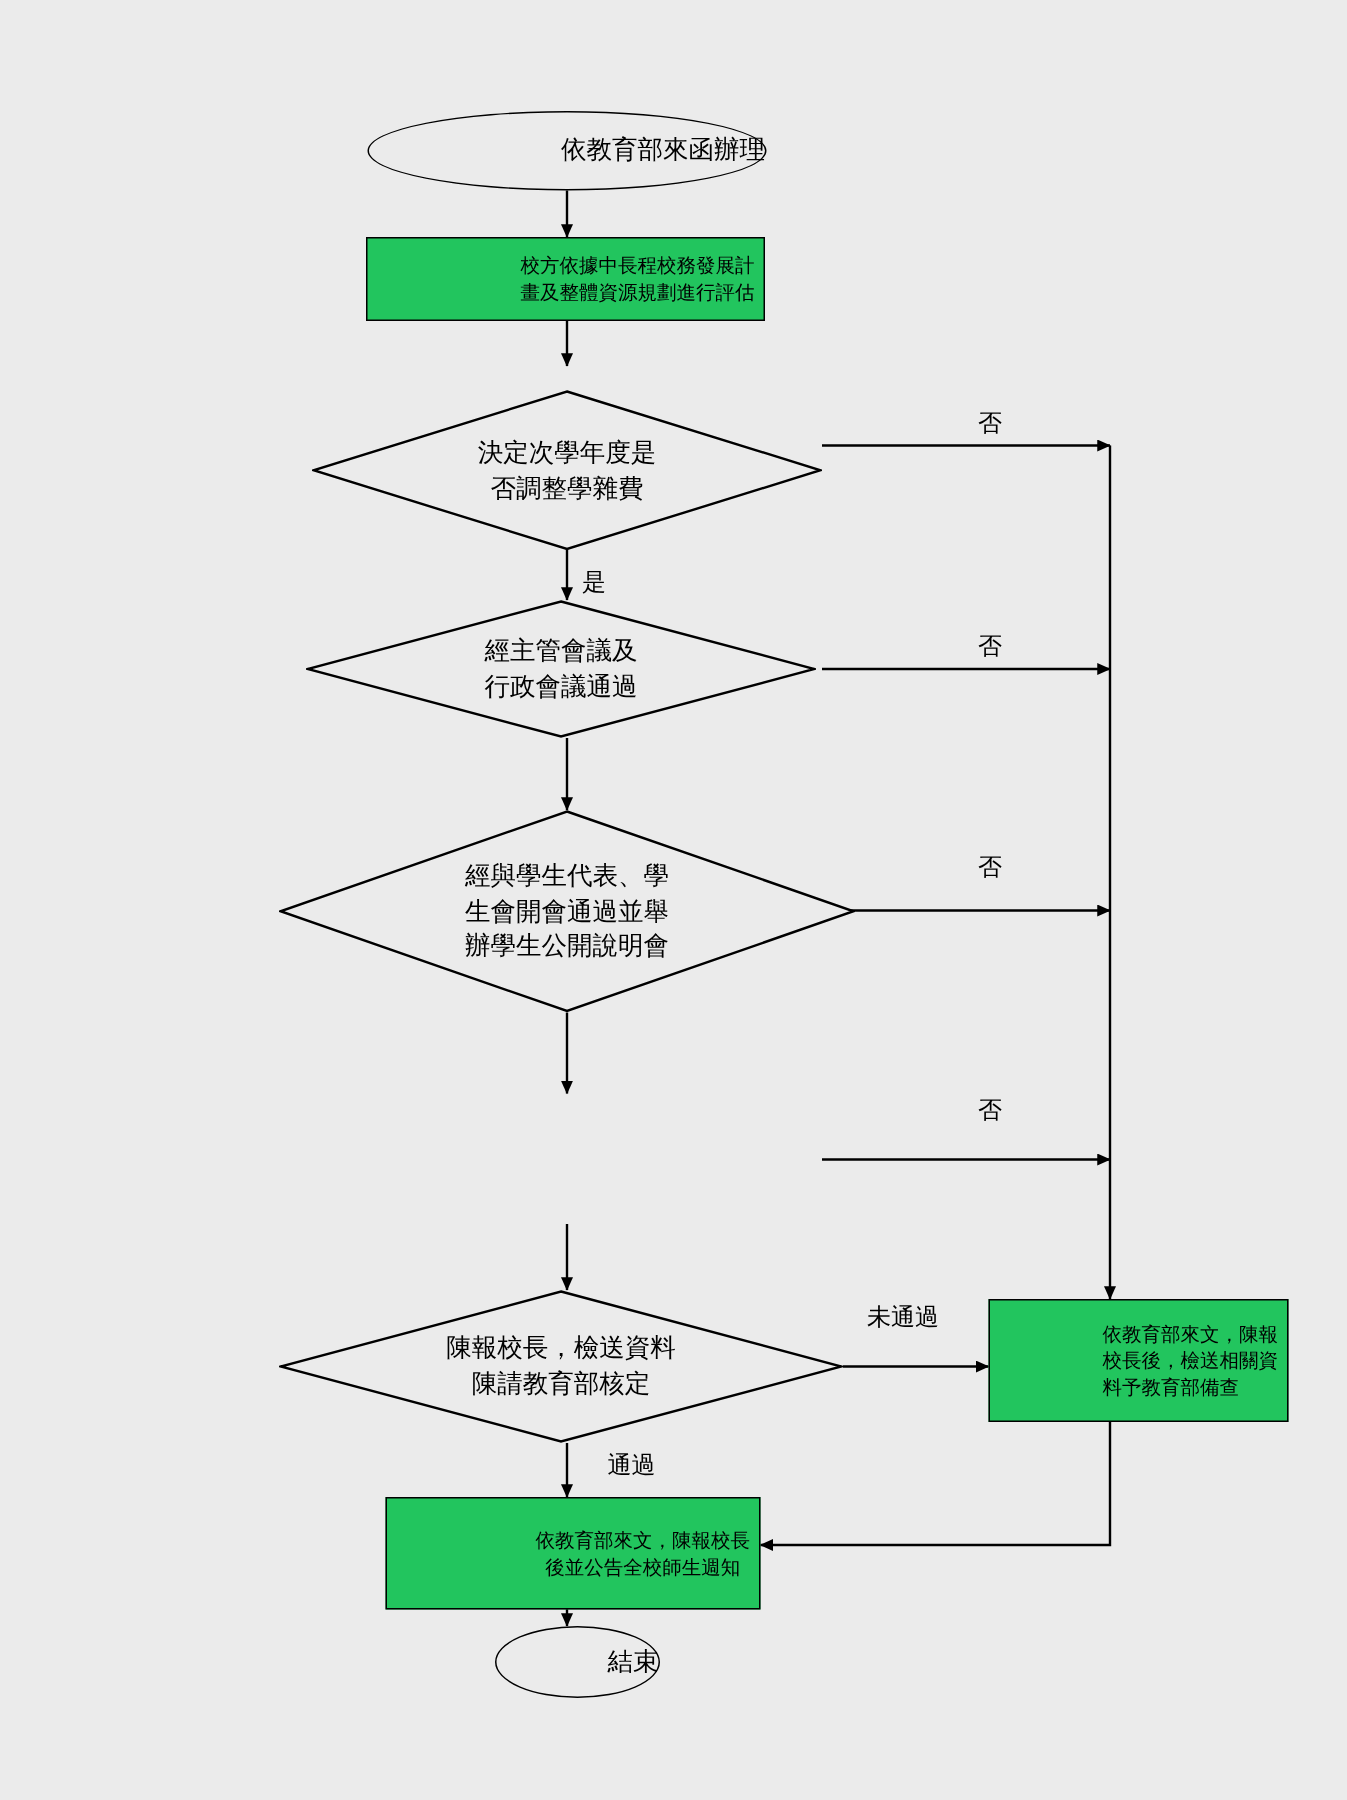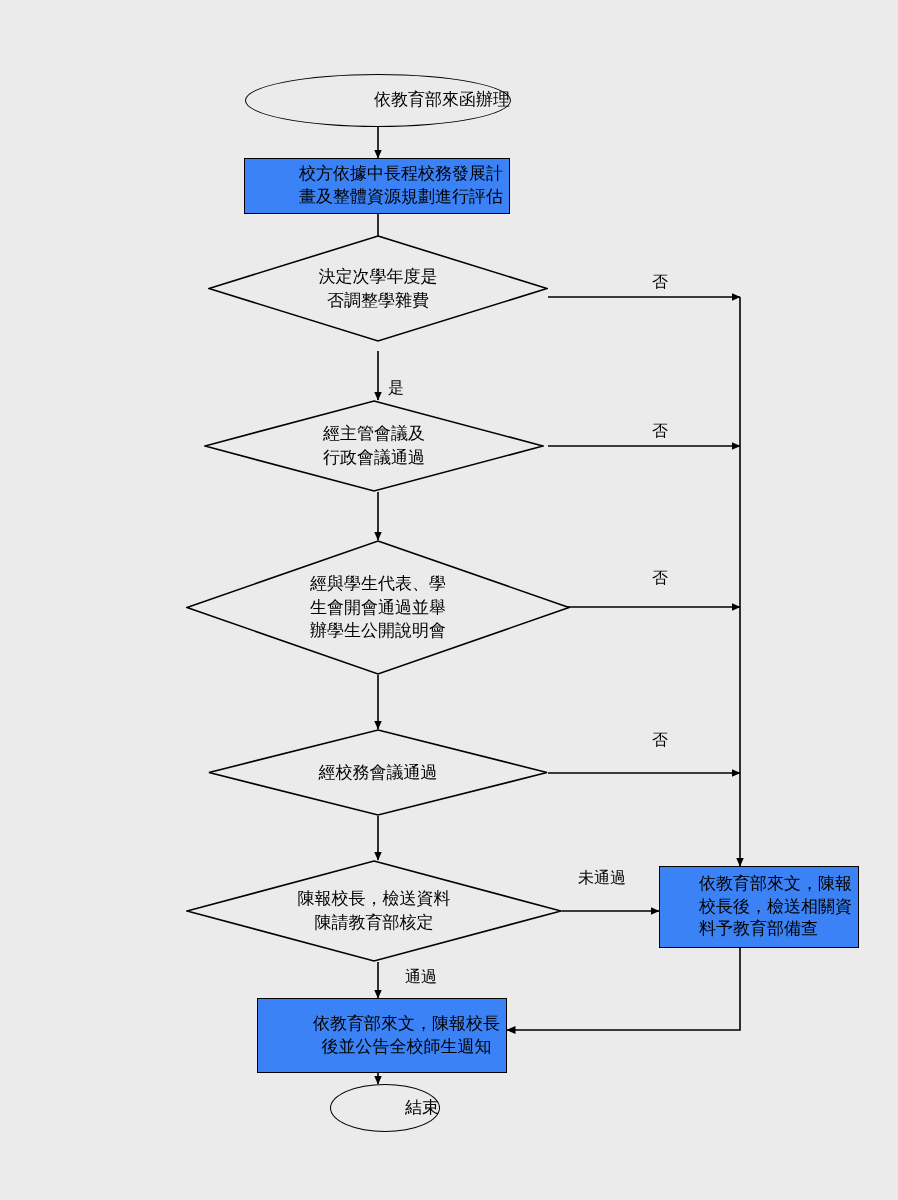--- a/index.html
+++ b/index.html
@@ -29,22 +29,22 @@
     white-space: pre-line;
   }
   .terminator {
     border: 1.6px solid #000;
     border-radius: 50%;
     background: #ebebeb;
     font-size: 17px;
   }
   .process {
     border: 1.6px solid #000;
-    background: #3b82f6;
-    font-size: 17px;
+    background: #22c55e;
+    font-size: 13px;
     padding: 2px 6px;
   }
   .decision-wrap {
     position: absolute;
   }
   .decision-shape {
     position: absolute;
     inset: 0;
   }
   .decision-shape svg {
@@ -121,21 +121,21 @@
 
   <div class="node terminator" style="left:245px; top:74px; width:266px; height:53px;">
     <span>依教育部來函辦理</span>
   </div>
 
   <div class="node process" style="left:244px; top:158px; width:266px; height:56px;">
     <span>校方依據中長程校務發展計
 畫及整體資源規劃進行評估</span>
   </div>
 
-  <div class="decision-wrap" style="left:208px; top:235px; width:340px; height:107px;">
+  <div class="decision-wrap" style="left:208px; top:260px; width:340px; height:107px;">
     <div class="decision-shape">
       <svg viewBox="0 0 340 107" preserveAspectRatio="none">
         <polygon points="170,1 339,53.5 170,106 1,53.5" fill="#ebebeb" stroke="#000" stroke-width="1.6"></polygon>
       </svg>
     </div>
     <div class="decision-label">決定次學年度是
 否調整學雜費</div>
   </div>
 
   <div class="decision-wrap" style="left:204px; top:400px; width:340px; height:92px;">
@@ -152,28 +152,20 @@
     <div class="decision-shape">
       <svg viewBox="0 0 384 135" preserveAspectRatio="none">
         <polygon points="192,1 383,67.5 192,134 1,67.5" fill="#ebebeb" stroke="#000" stroke-width="1.6"></polygon>
       </svg>
     </div>
     <div class="decision-label">經與學生代表、學
 生會開會通過並舉
 辦學生公開說明會</div>
   </div>
 
-  <div class="decision-wrap" style="left:208px; top:729px; width:340px; height:87px;">
-    <div class="decision-shape">
-      <svg viewBox="0 0 340 87" preserveAspectRatio="none">
-        <polygon points="170,1 339,43.5 170,86 1,43.5" fill="#ebebeb" stroke="#000" stroke-width="1.6"></polygon>
-      </svg>
-    </div>
-    <div class="decision-label">經校務會議通過</div>
-  </div>
 
   <div class="decision-wrap" style="left:186px; top:860px; width:376px; height:102px;">
     <div class="decision-shape">
       <svg viewBox="0 0 376 102" preserveAspectRatio="none">
         <polygon points="188,1 375,51 188,101 1,51" fill="#ebebeb" stroke="#000" stroke-width="1.6"></polygon>
       </svg>
     </div>
     <div class="decision-label">陳報校長，檢送資料
 陳請教育部核定</div>
   </div>

